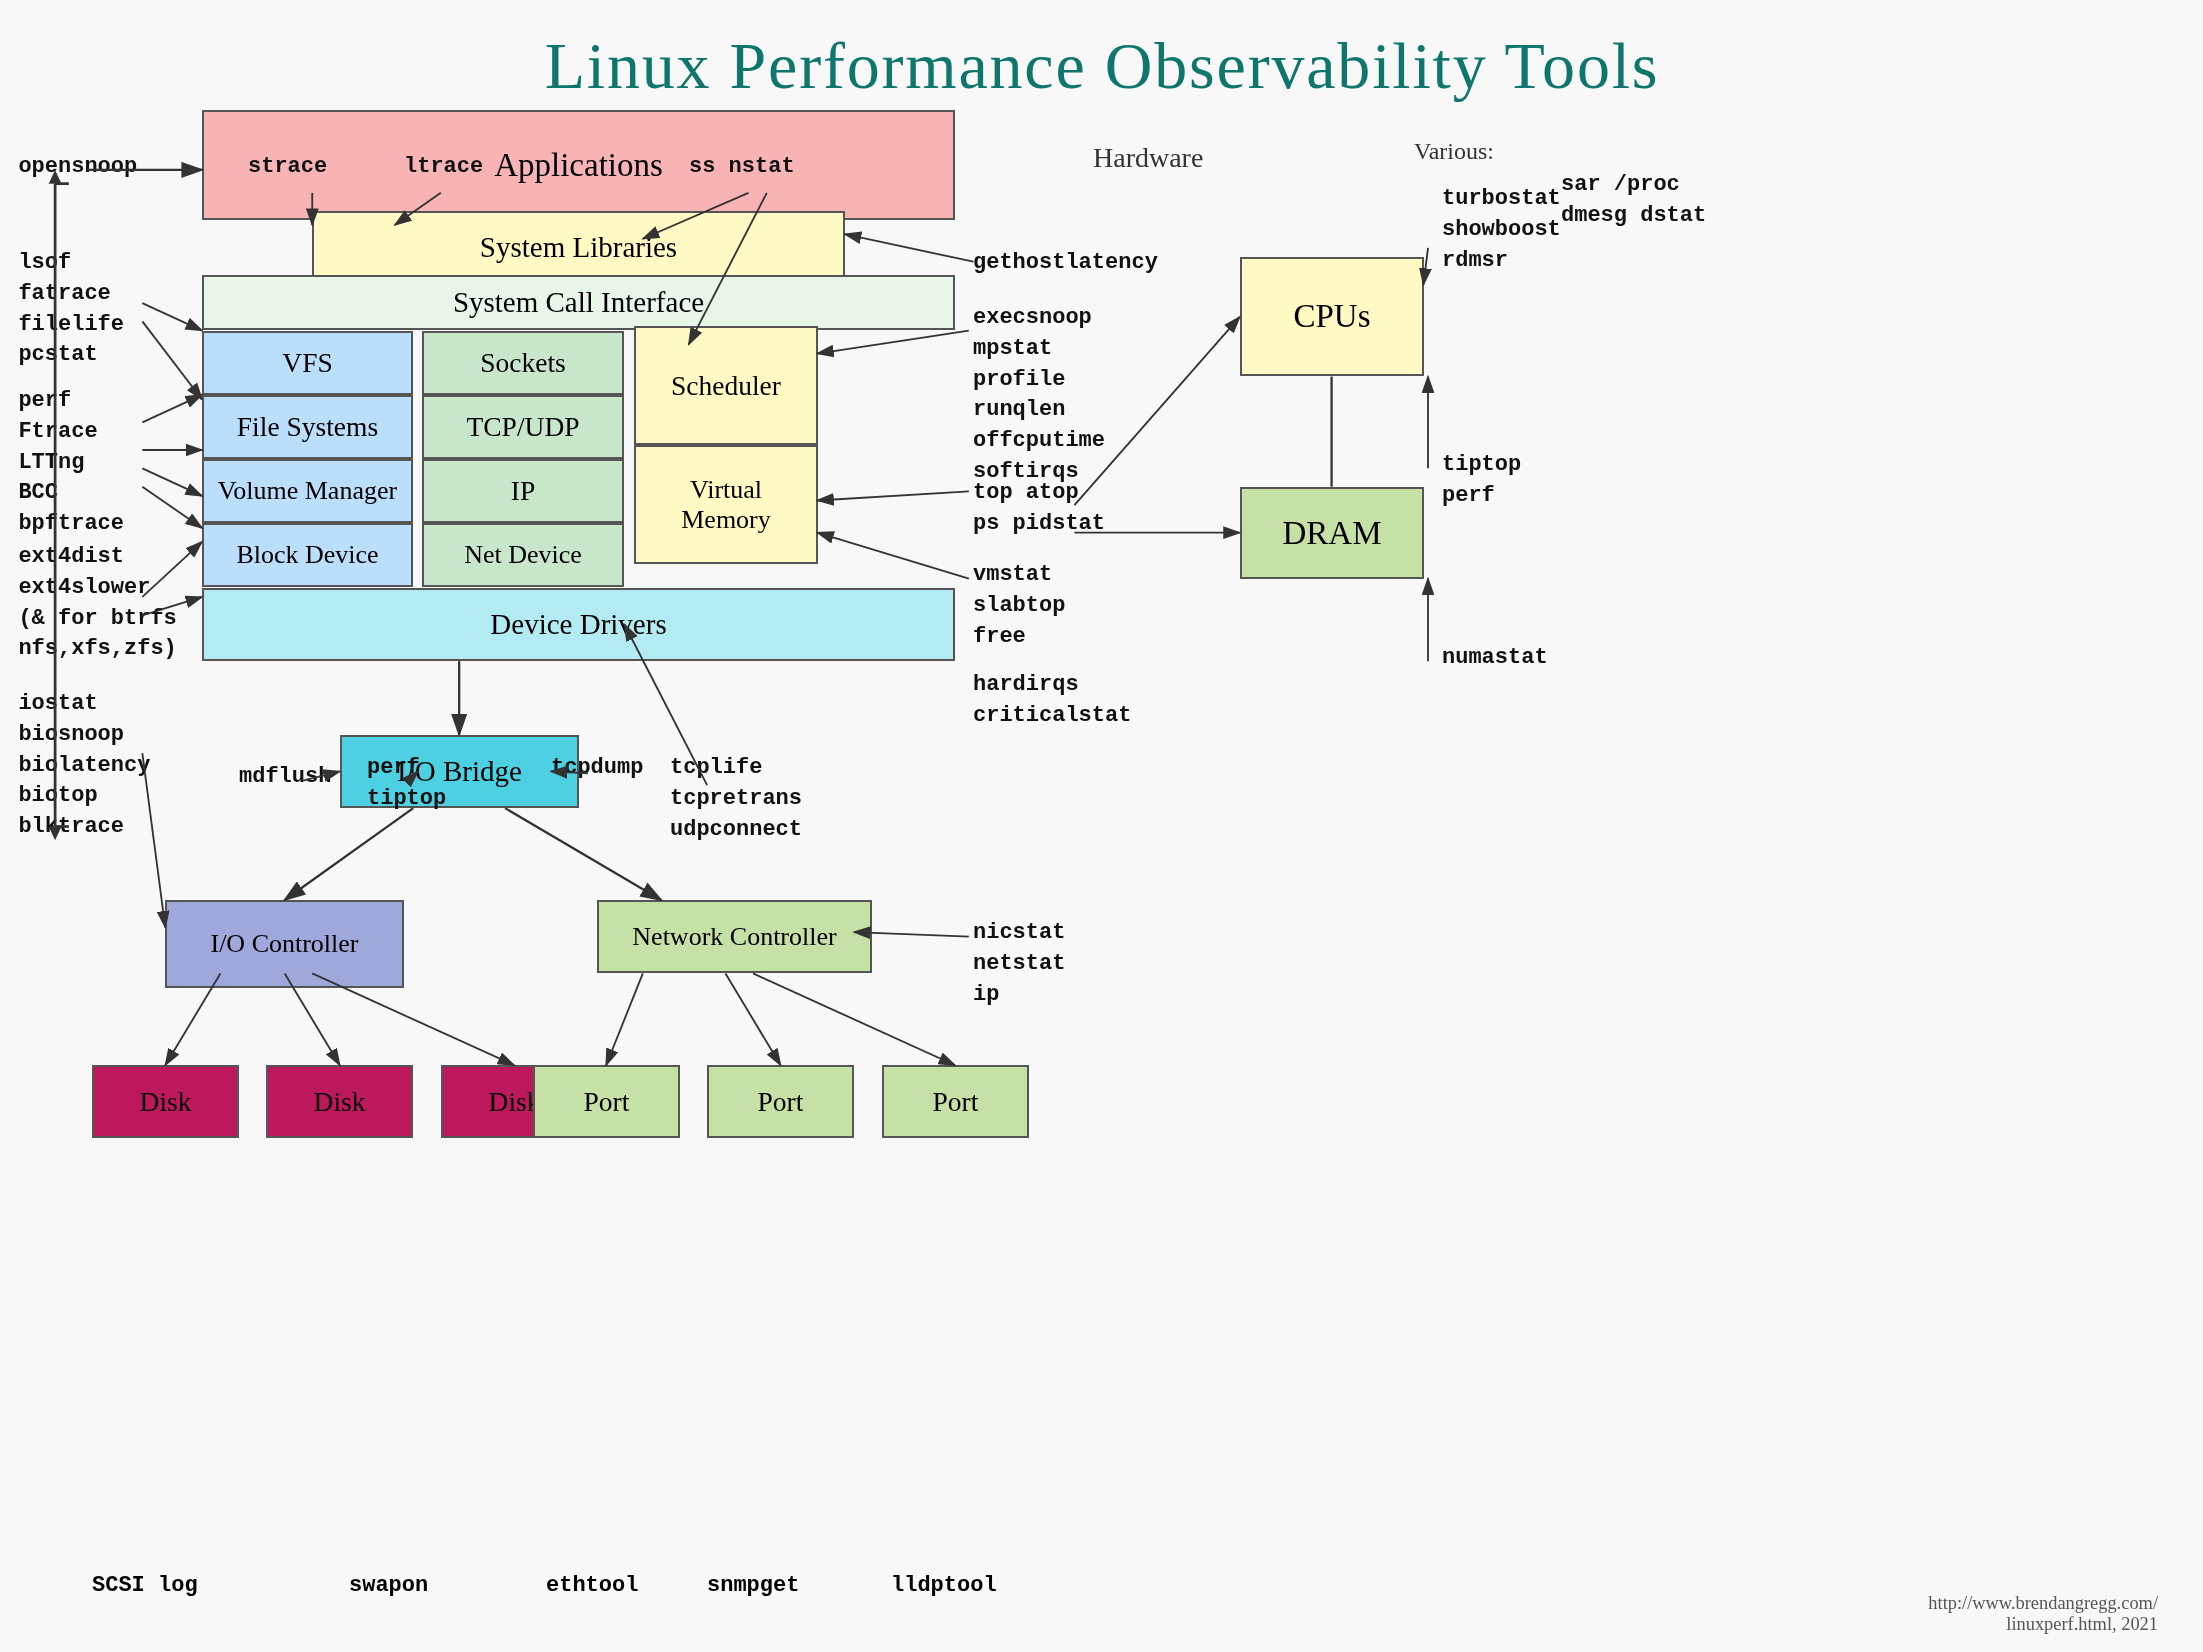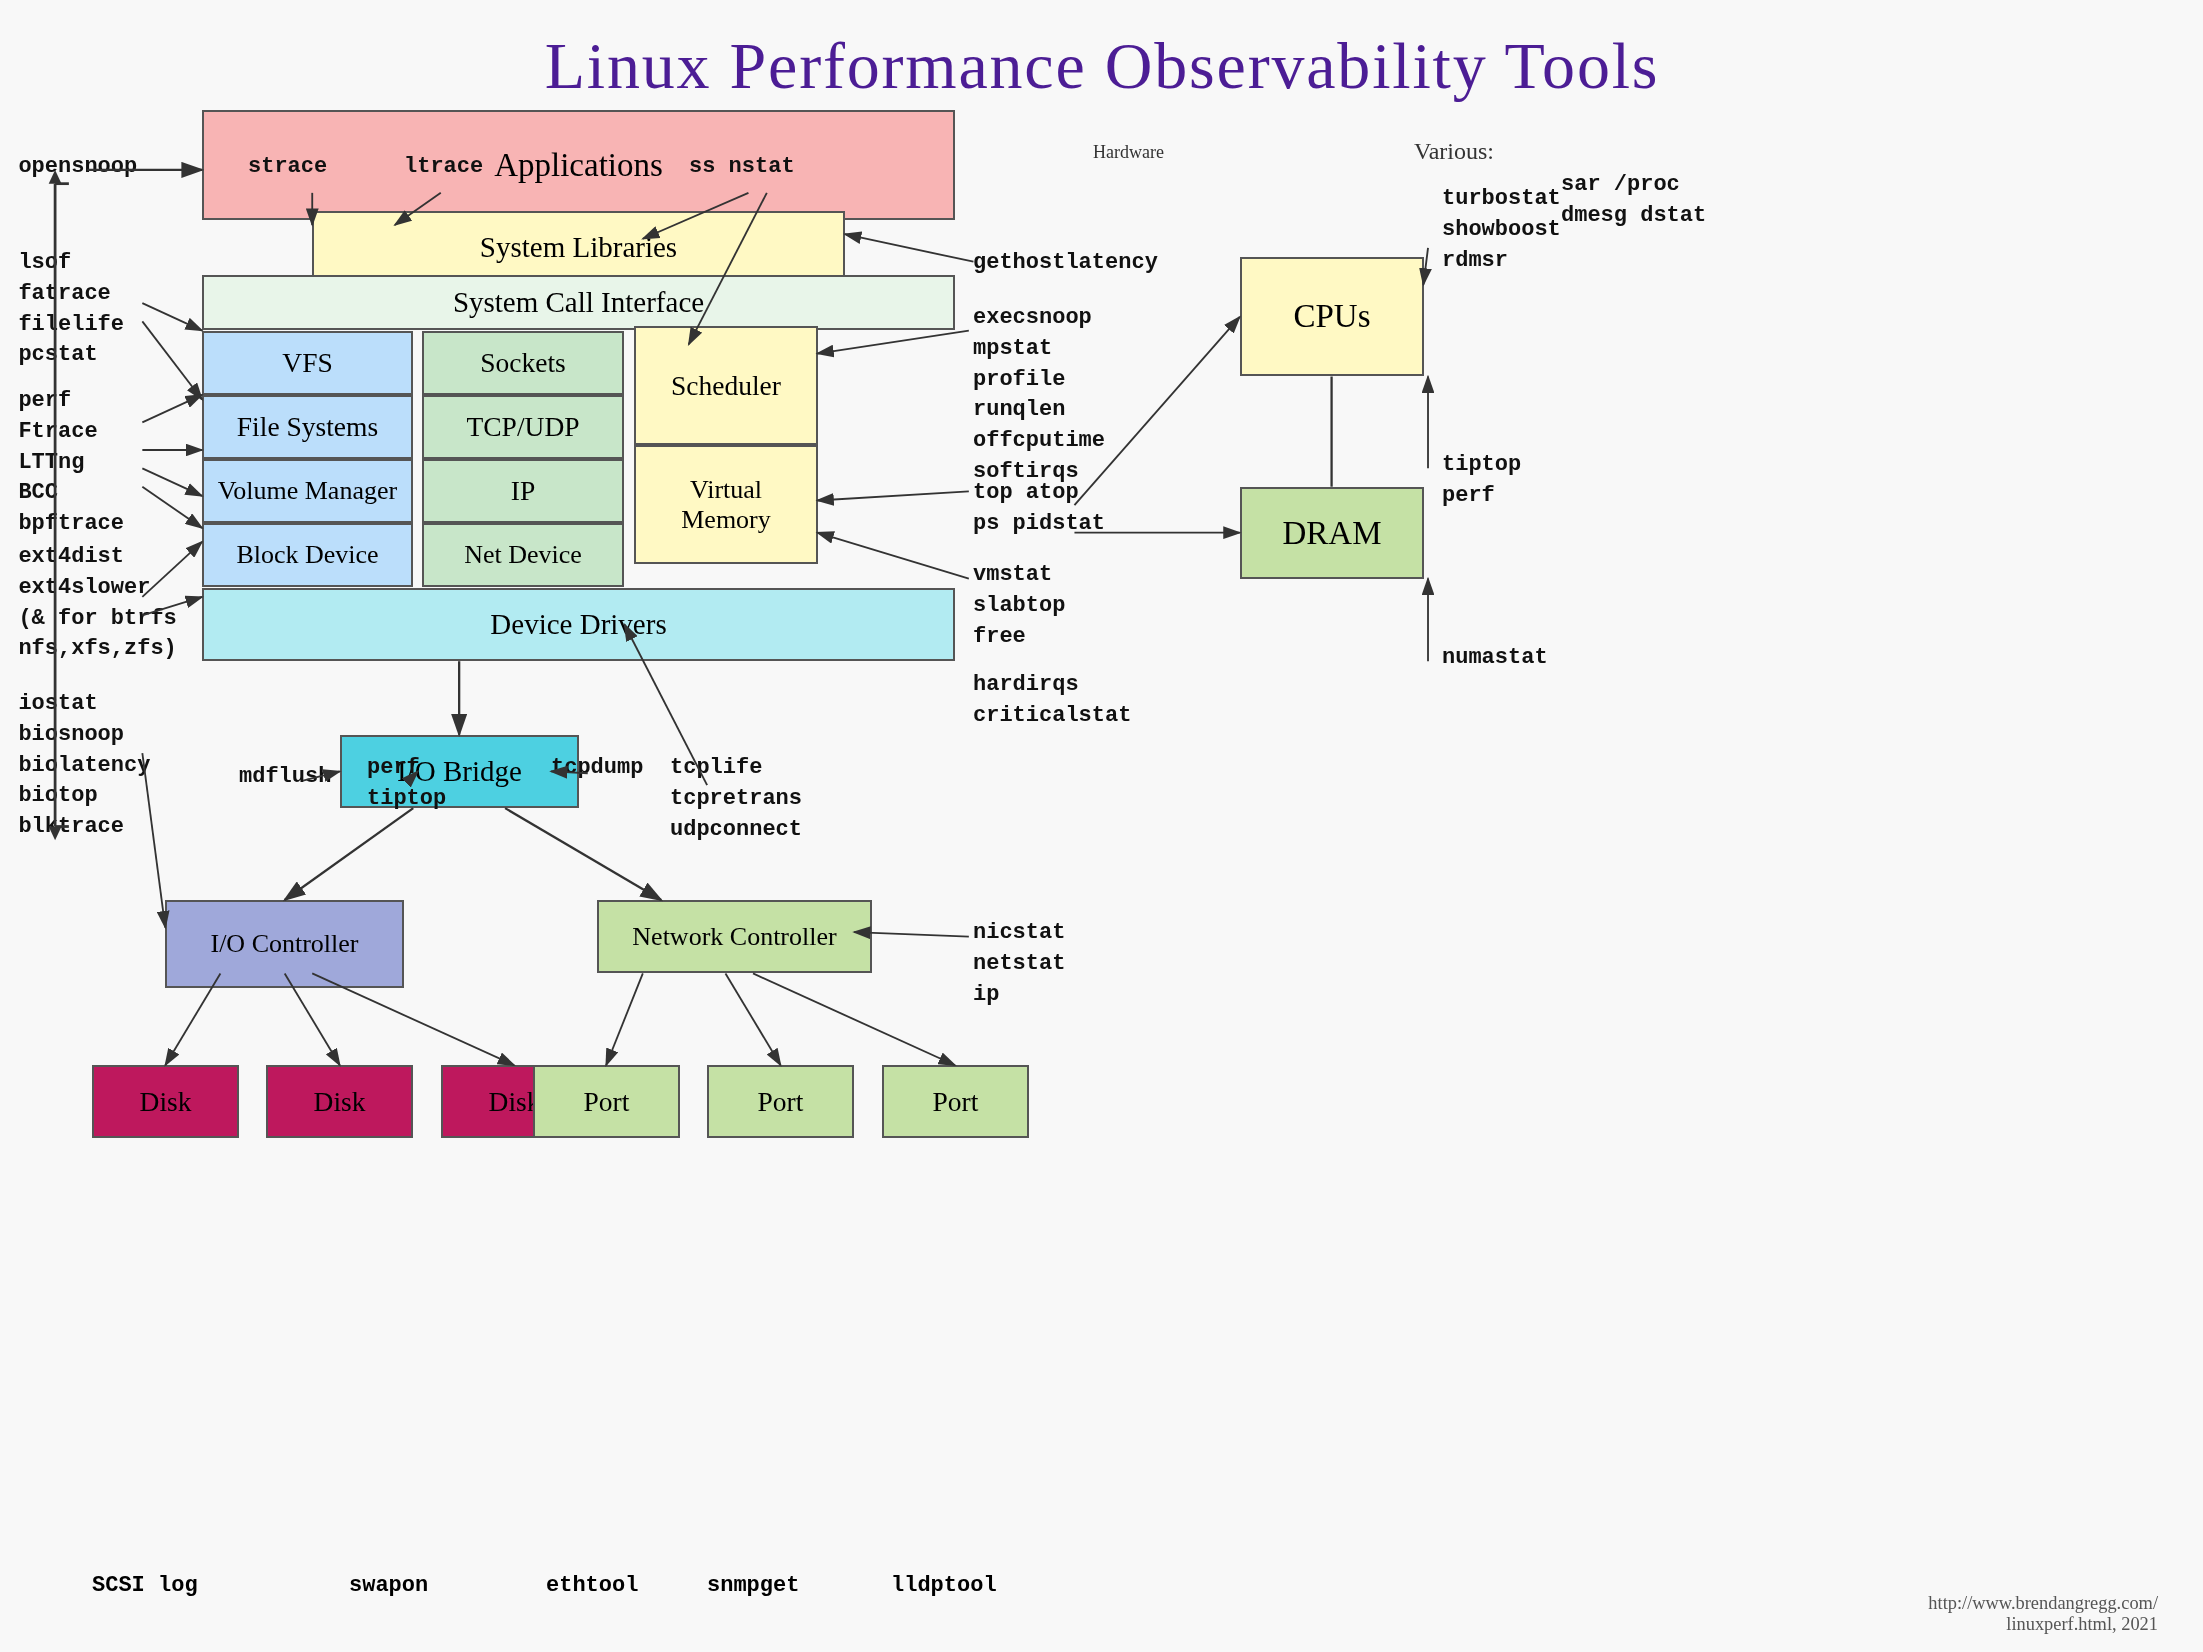--- a/index.html
+++ b/index.html
@@ -10,21 +10,21 @@
       height: 1653px;
       position: relative;
       overflow: hidden;
     }
     .page-title {
       text-align: center;
       font-size: 66px;
       font-weight: 300;
       letter-spacing: 1.8px;
       padding-top: 27.5px;
-      color: #4c1d95;
+      color: #0f766e;
     }
     
     .layer-applications {
       position: absolute;
       left: 202px;
       top: 110px;
       width: 753px;
       height: 110px;
       background: #f8b4b4;
       border: 2.8px solid #555;
@@ -356,21 +356,21 @@
       bottom: 18.4px;
       text-align: right;
     }
   </style>
 </head>
 <body>
 
 <div class="page-title">Linux Performance Observability Tools</div>
 
 <div class="section-label" style="position:absolute;top:142px;left:551px;font-size:26px;">Operating System</div>
-<div class="section-label" style="position:absolute;top:142px;left:1093px;font-size:18px;">Hardware</div>
+<div class="section-label" style="position:absolute;top:142px;left:1093px;font-size:28px;">Hardware</div>
 <div class="section-label" style="position:absolute;top:138px;left:1414px;font-size:24px;">Various:</div>
 
 <div class="layer-applications">
   <span>Applications</span>
 </div>
 <div class="layer-syslibs">
   <span>System Libraries</span>
 </div>
 <div class="layer-syscall">
   <span>System Call Interface</span>

